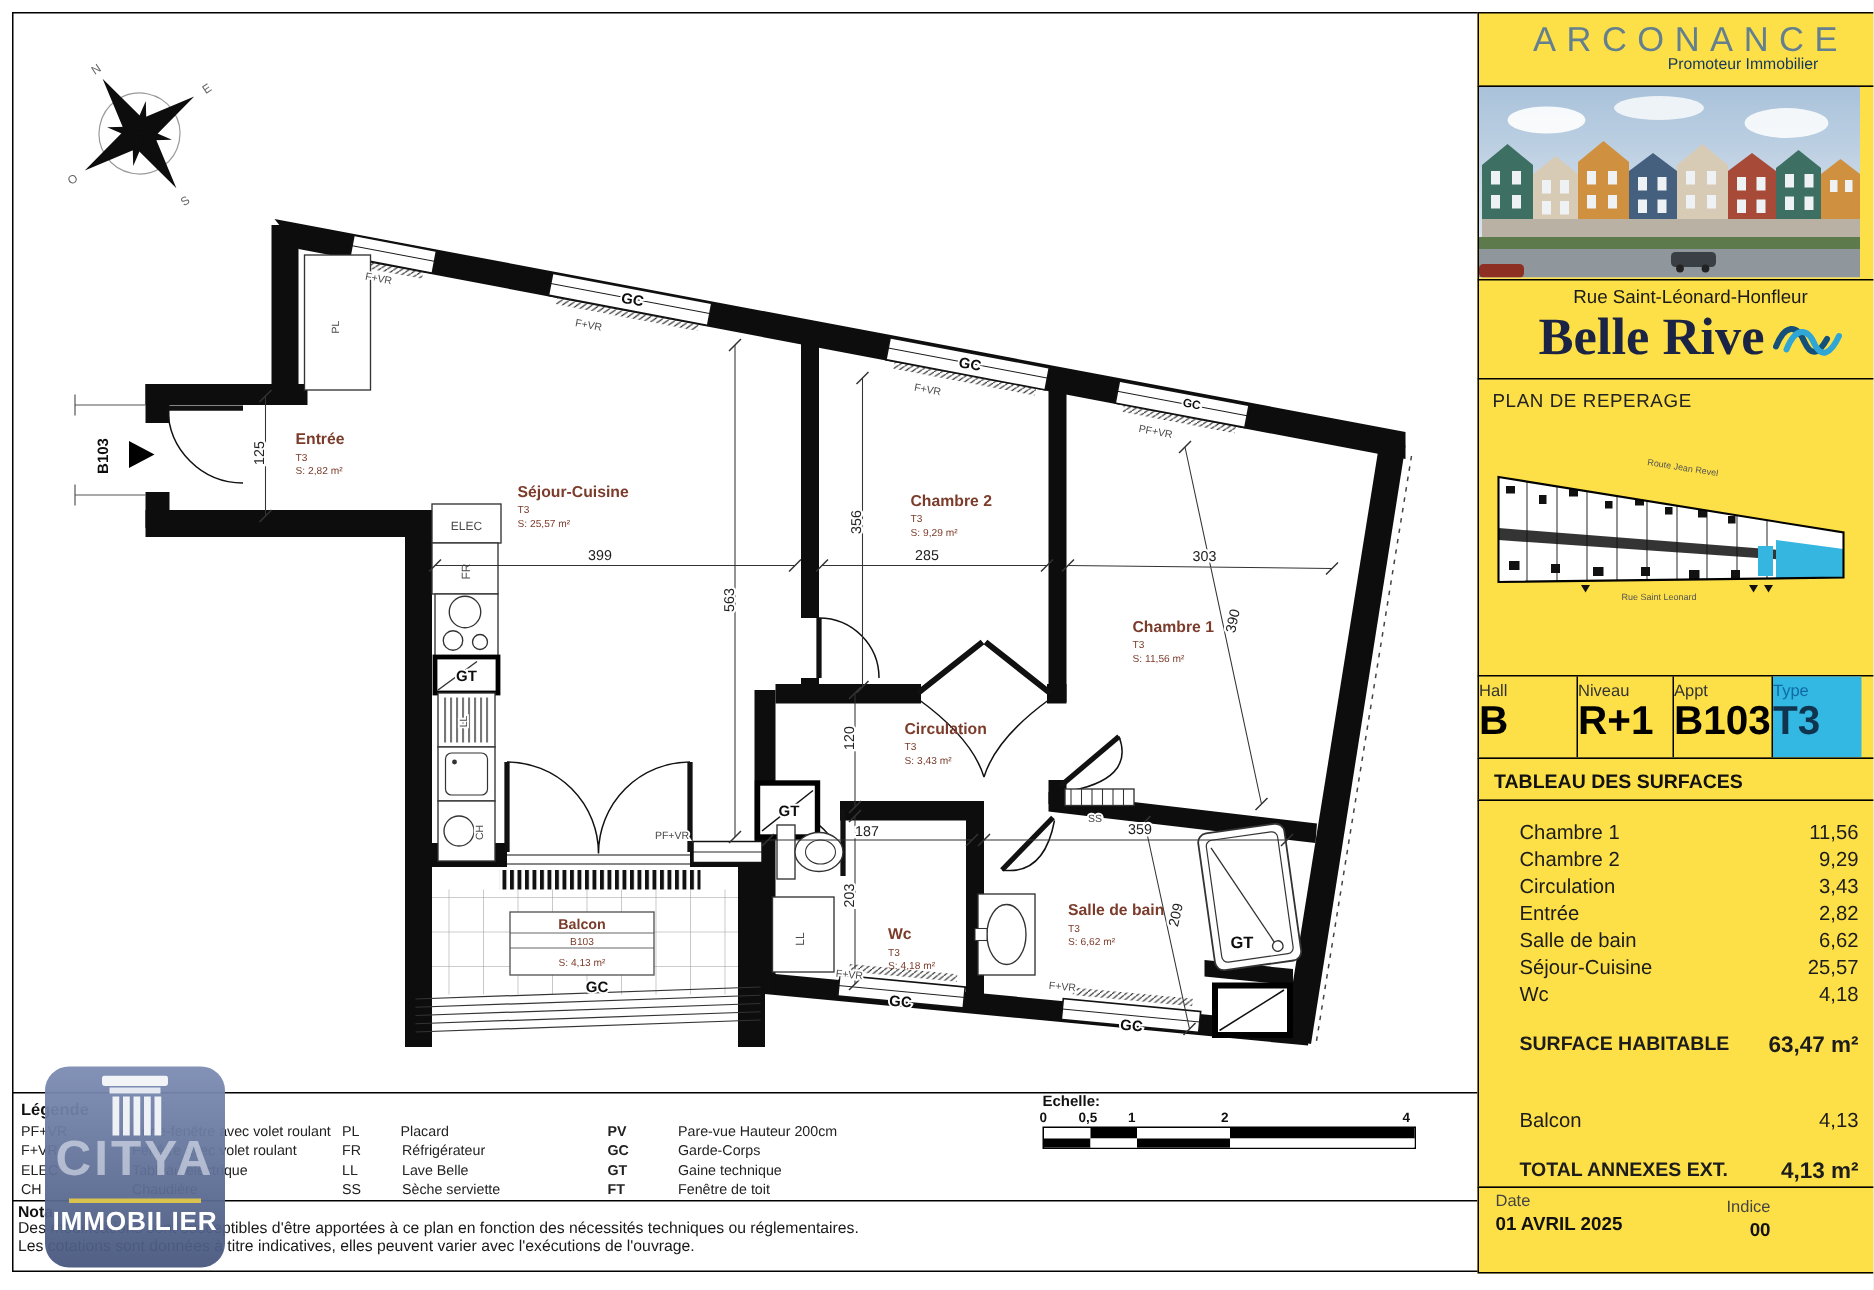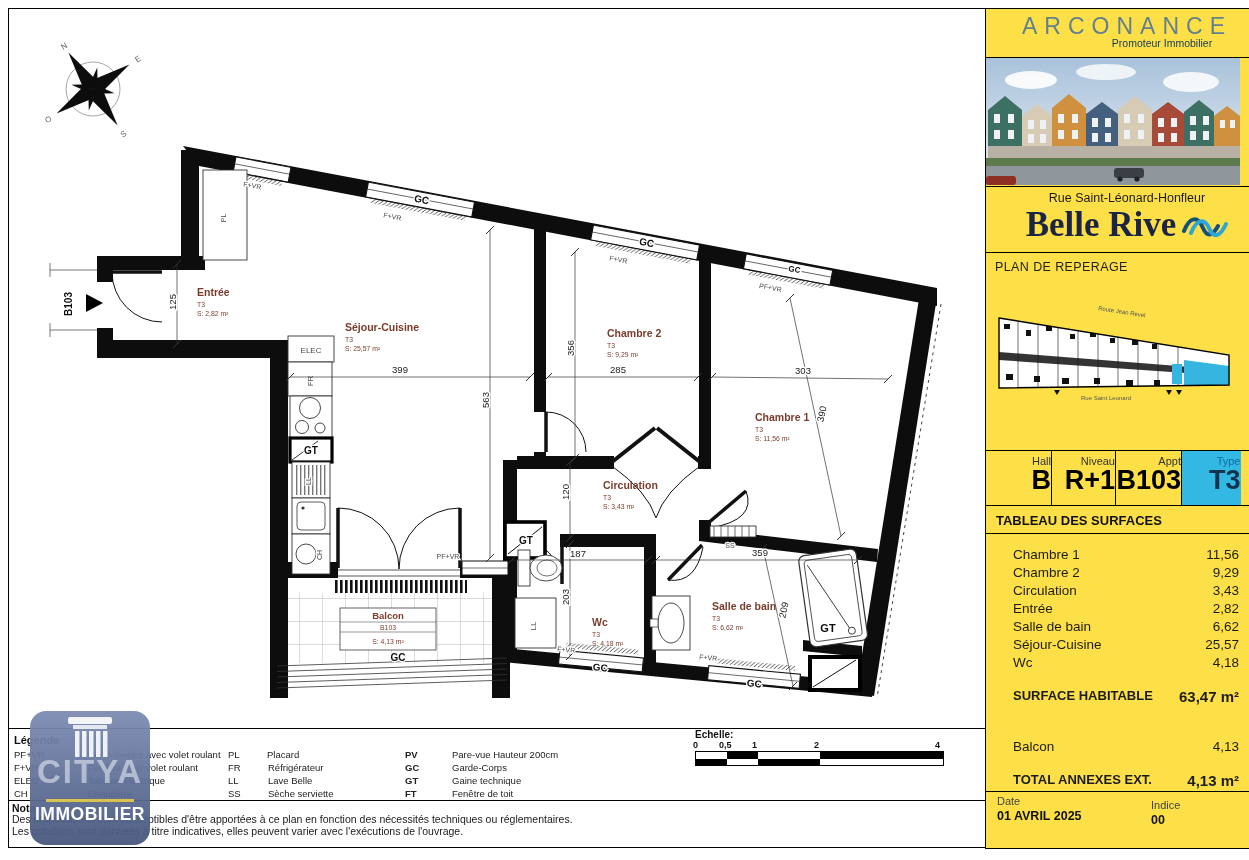--- a/index.html
+++ b/index.html
@@ -52,38 +52,38 @@
   .brand-name{margin-top:4px;font-size:23px;letter-spacing:7px;color:#64808f;}
   .brand-tag{margin-top:-3px;margin-left:70px;font-size:10.5px;color:#14375c;}
   .photo{top:57px;height:130px;}
   .titlebox{top:186px;height:67px;text-align:center;}
   .tb-addr{margin-top:4px;font-size:12.5px;color:#1a1a1a;}
   .tb-proj{display:flex;align-items:center;justify-content:center;gap:6px;margin-top:0px;}
   .tb-name{font-family:"Liberation Serif",serif;font-weight:bold;font-size:35px;color:#1b2444;}
   .reperage{top:252px;height:199px;}
   .rep-title{margin:7px 0 0 9px;font-size:12.5px;color:#222;letter-spacing:.4px;}
   .unit{top:450px;height:56px;display:flex;}
-  .ucell{border-right:1.2px solid #000;text-align:right;box-sizing:border-box;}
+  .ucell{border-right:1.2px solid #000;text-align:left;box-sizing:border-box;}
   .ucell:last-child{border-right:none;}
   .uc1{width:66px}.uc2{width:64px}.uc3{width:66px}.uc4{width:58.5px;background:#33b7e3;}
   .ulabel{margin-top:4px;font-size:11px;color:#333;}
   .uc4 .ulabel{color:#0f6ba3;}
   .uvalue{font-size:27px;font-weight:bold;color:#000;line-height:26px;}
   .uc4 .uvalue{color:#10344d;}
   .surftitle{top:505px;height:29px;font-size:13px;font-weight:bold;padding:7px 0 0 10px;}
   .surfaces{top:533px;height:259px;padding:13px 29px 0 27px;font-size:13.5px;color:#1c1c1c;}
   .srow{display:flex;justify-content:space-between;height:18px;}
   .stotal{display:flex;justify-content:space-between;margin-top:15px;font-weight:bold;}
   .stotal .tl{font-size:13px;}
   .stotal .tv{font-size:15px;}
   .sannex{margin-top:34px;}
   
   .datebox{top:791px;height:58px;}
   .d-label{font-size:11px;color:#444;}
-  .d-value{font-size:12.5px;font-weight:bold;margin-top:2px;}
+  .d-value{font-size:12.5px;font-weight:bold;margin-top:2px;text-align:right;}
   .dcol{position:absolute;left:11px;top:3px;}
   .icol{position:absolute;left:165px;top:7px;}
 </style>
 </head>
 <body>
 
 <div class="page">
   <div class="frame"></div>
 
   <svg style="position:absolute;left:0;top:0;z-index:1" width="985" height="860" viewBox="0 0 985 860">

